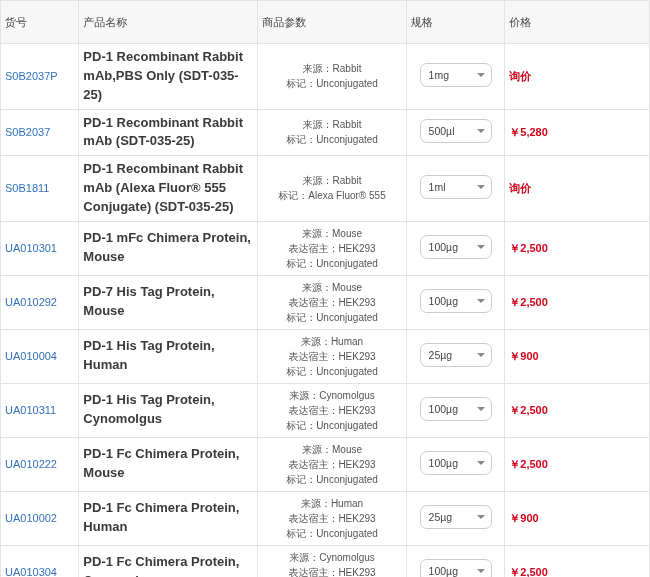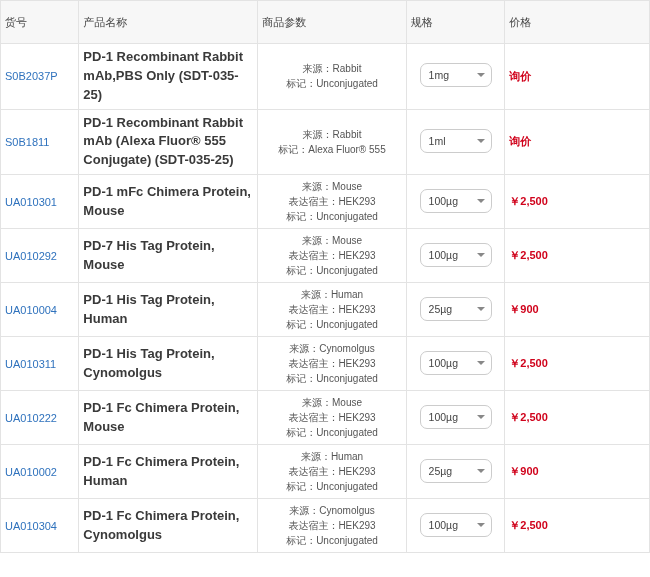--- a/index.html
+++ b/index.html
@@ -130,20 +130,30 @@
         <td class="cell-code"><a href="#">S0B2037P</a></td>
         <td class="cell-name">PD-1 Recombinant Rabbit mAb,PBS Only (SDT-035-25)</td>
         <td class="cell-params">
           <div>来源：Rabbit</div>
           <div>标记：Unconjugated</div>
         </td>
         <td class="cell-spec"><div class="select-box"><span class="sel-label">1mg</span><span class="chevron"></span></div></td>
         <td class="cell-price">询价</td>
       </tr>
       <tr>
+        <td class="cell-code"><a href="#">S0B2037</a></td>
+        <td class="cell-name">PD-1 Recombinant Rabbit mAb (SDT-035-25)</td>
+        <td class="cell-params">
+          <div>来源：Rabbit</div>
+          <div>标记：Unconjugated</div>
+        </td>
+        <td class="cell-spec"><div class="select-box"><span class="sel-label">500µl</span><span class="chevron"></span></div></td>
+        <td class="cell-price">￥5,280</td>
+      </tr>
+      <tr>
         <td class="cell-code"><a href="#">S0B1811</a></td>
         <td class="cell-name">PD-1 Recombinant Rabbit mAb (Alexa Fluor® 555 Conjugate) (SDT-035-25)</td>
         <td class="cell-params">
           <div>来源：Rabbit</div>
           <div>标记：Alexa Fluor® 555</div>
         </td>
         <td class="cell-spec"><div class="select-box"><span class="sel-label">1ml</span><span class="chevron"></span></div></td>
         <td class="cell-price">询价</td>
       </tr>
       <tr>

